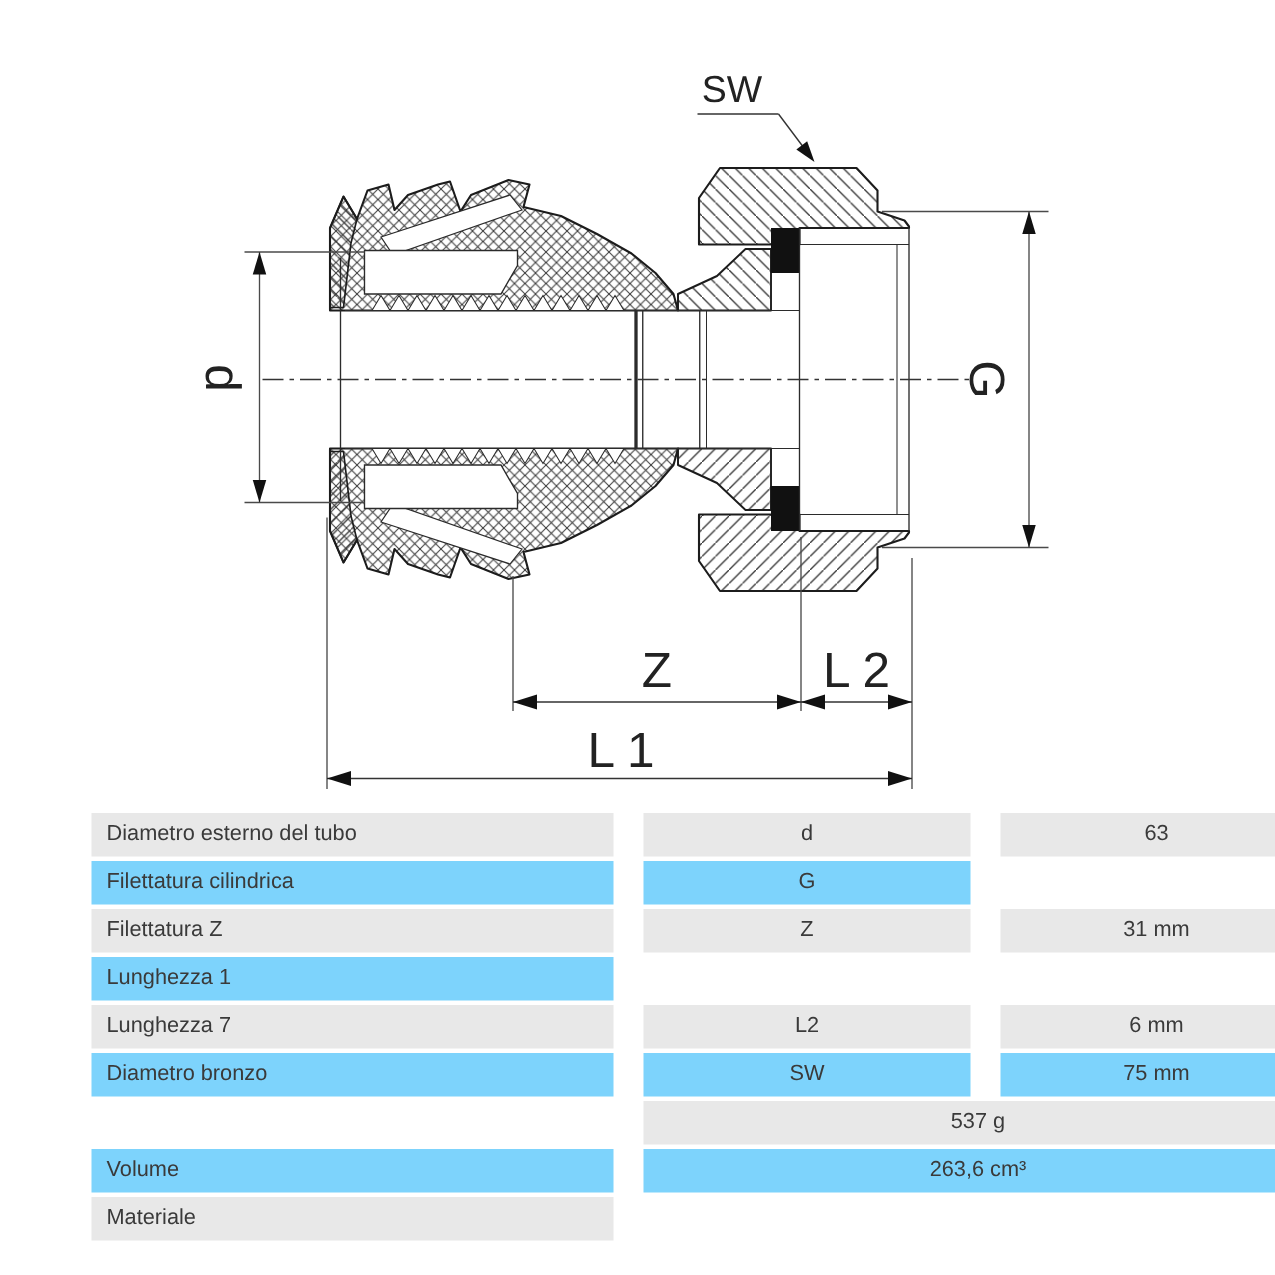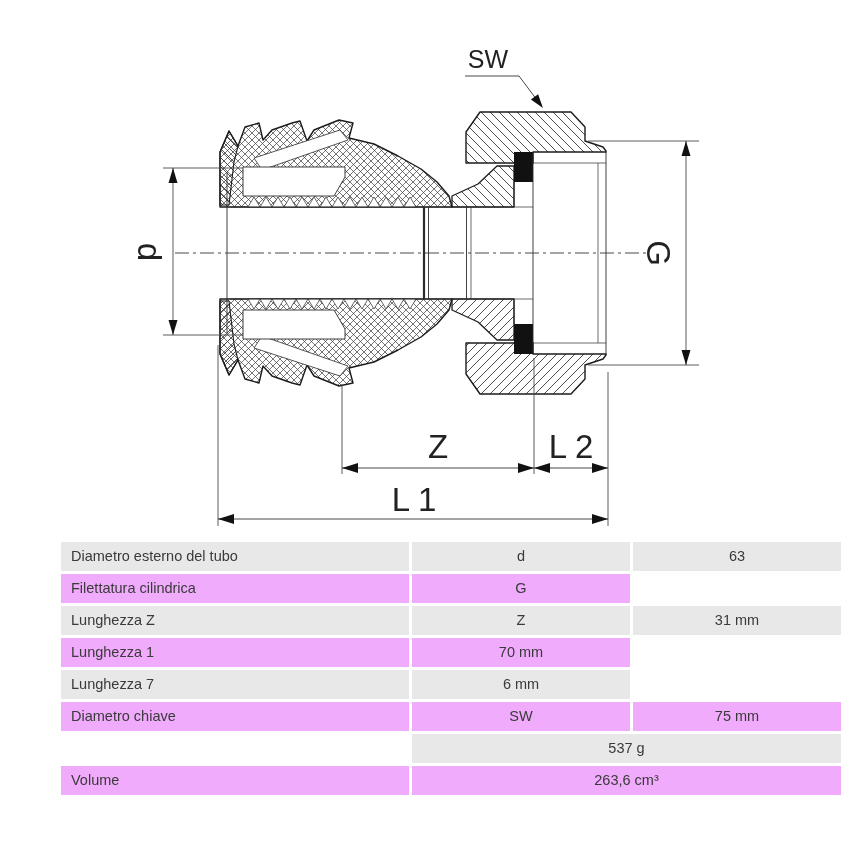--- a/index.html
+++ b/index.html
@@ -1,27 +1,27 @@
 <!DOCTYPE html>
 <html><head>
 <meta charset="utf-8">
 <style>
   html,body{margin:0;padding:0;background:#ffffff;}
   body{width:850px;height:850px;position:relative;font-family:"Liberation Sans",sans-serif;overflow:hidden;}
   .drawing-wrap{position:absolute;top:0;left:0;width:850px;height:545px;}
   svg text{font-family:"Liberation Sans",sans-serif;fill:#222;}
 
   .spec-table{position:absolute;top:542px;left:34px;width:780px;display:flex;flex-direction:column;gap:3px;}
-  .tr{display:grid;grid-template-columns:348px 218px 208px;gap:3px;height:29px;padding-left:27px;}
+  .tr{display:grid;grid-template-columns:348px 218px 208px;gap:20px;height:29px;padding-left:27px;}
   .td{display:flex;align-items:center;font-size:14.5px;color:#3a3a3a;line-height:1;}
   .c1{justify-content:flex-start;padding-left:10px;}
   .c2,.c3,.cm{justify-content:center;}
   .cm{grid-column:2/4;text-align:center;}
   .odd  .td{background:#e8e8e8;}
-  .even .td{background:#f0abfc;}
+  .even .td{background:#7dd3fc;}
 </style>
 </head>
 <body>
 
 <div class="drawing-wrap">
 <svg width="850" height="545" viewBox="0 0 850 545">
   <defs>
     <pattern id="hatch" width="9" height="9" patternUnits="userSpaceOnUse">
       <path d="M-1,-1 L10,10" stroke="#3a3a3a" stroke-width="0.9"></path>
     </pattern>
@@ -118,39 +118,40 @@
   <div class="tr odd">
     <div class="td c1">Diametro esterno del tubo</div>
     <div class="td c2">d</div>
     <div class="td c3">63</div>
   </div>
   <div class="tr even">
     <div class="td c1">Filettatura cilindrica</div>
     <div class="td c2">G</div>
   </div>
   <div class="tr odd">
-    <div class="td c1">Lunghezza Z</div>
+    <div class="td c1">Filettatura Z</div>
     <div class="td c2">Z</div>
     <div class="td c3">31 mm</div>
   </div>
   <div class="tr even">
     <div class="td c1">Lunghezza 1</div>
-    <div class="td c3">70 mm</div>
   </div>
   <div class="tr odd">
     <div class="td c1">Lunghezza 7</div>
+    <div class="td c2">L2</div>
     <div class="td c3">6 mm</div>
   </div>
   <div class="tr even">
-    <div class="td c1">Diametro chiave</div>
+    <div class="td c1">Diametro bronzo</div>
     <div class="td c2">SW</div>
     <div class="td c3">75 mm</div>
   </div>
   <div class="tr odd">
     <div class="td cm">537 g</div>
   </div>
   <div class="tr even">
     <div class="td c1">Volume</div>
     <div class="td cm">263,6 cm³</div>
   </div>
   <div class="tr odd">
+    <div class="td c1">Materiale</div>
   </div>
 </div>
 
 </body></html>

